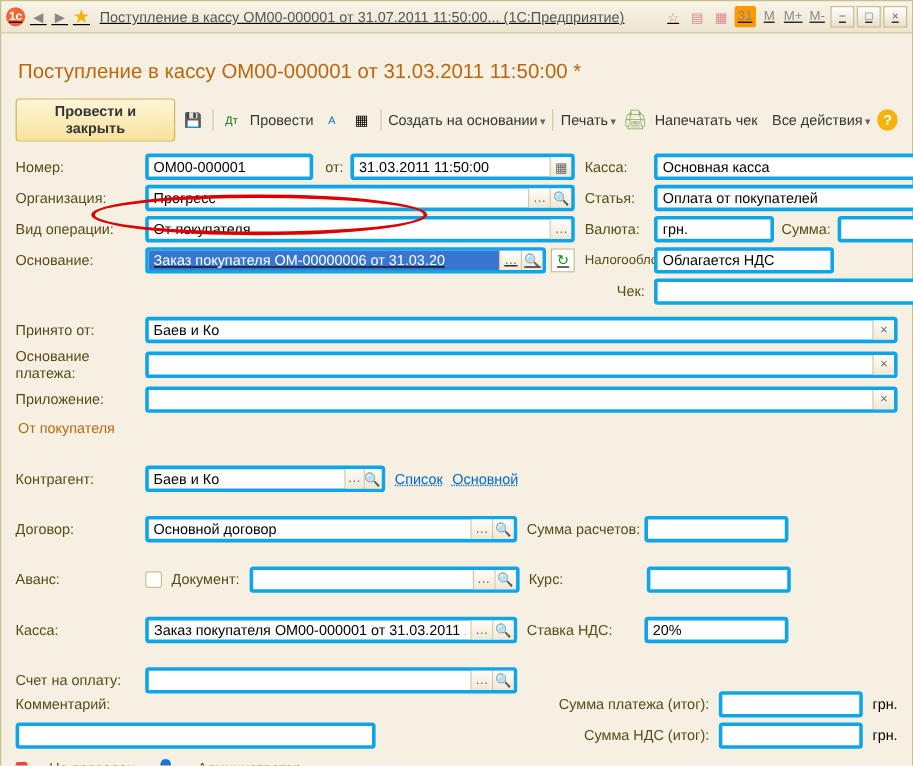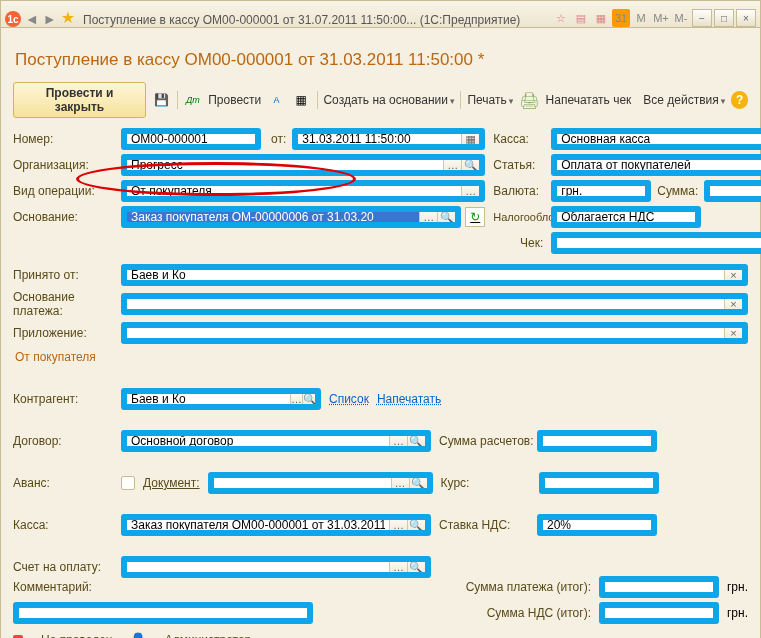--- a/index.html
+++ b/index.html
@@ -1,19 +1,19 @@
 <!DOCTYPE html>
 <html><head>
 <meta charset="utf-8">
 <style>
 * { box-sizing: border-box; margin: 0; padding: 0; font-family: Arial, sans-serif; }
 body { background: #f5f0e1; width: 761px; height: 638px; overflow: hidden; position: relative; }
 
 
-.titlebar { height: 28px; background: linear-gradient(#f8f4e8,#ede5cf); border:1px solid #c9bb92; display:flex; align-items:flex-end; padding:0 4px; gap:4px;}
+.titlebar { height: 28px; background: linear-gradient(#f8f4e8,#ede5cf); border:1px solid #c9bb92; display:flex; align-items:center; padding:0 4px; gap:4px;text-decoration:underline;}
 .tb-icon { width:16px; height:16px; border-radius:8px; display:inline-flex; align-items:center; justify-content:center; font-size:10px;}
 .tb-1c { background:#e63; color:#fff; font-weight:bold;}
 .tb-back, .tb-fwd { color:#888; font-size:14px; cursor:default;}
 .tb-star { color:#f2b30c; font-size:16px;}
 .tb-title { flex:1; color:#555; font-size:12px; padding-left:4px; white-space:nowrap; overflow:hidden; text-overflow:ellipsis;}
 .tb-right { display:flex; gap:2px; align-items:center;}
 .tb-right span { width:18px; height:18px; display:inline-flex; align-items:center; justify-content:center; font-size:11px; border:1px solid transparent; color:#888;}
 .tb-right .ico { color:#d88; }
 .tb-cal { background:#f90; color:#fff; border-radius:2px; font-size:9px;}
 .tb-mem { color:#ccc; font-size:10px;}
@@ -32,21 +32,21 @@
 .dd::after { content:"▾"; font-size:9px; color:#666; margin-left:2px;}
 .toolbar .sep { width:1px; height:18px; background:#d4c9a3;}
 .help { width:18px; height:18px; border-radius:9px; background:#f5b30c; color:#fff; font-weight:bold; font-size:12px; display:inline-flex; align-items:center; justify-content:center; cursor:pointer;}
 .spacer { flex:1;}
 
 
 .form { display:grid; grid-template-columns: 100px 1fr 50px 1fr; gap:4px 8px; align-items:center; font-size:12px; padding-top:2px;}
 .row2 { display:grid; grid-template-columns: 100px 1fr; gap:4px 8px; font-size:12px; align-items:center;}
 label { color:#5a4a1a; font-size:12px; white-space:nowrap;}
 
-.field { display:flex; align-items:center; background:#fff; border:6px solid #0ea5e9; border-radius:3px; height:22px; overflow:hidden; position:relative;}
+.field { display:flex; align-items:center; background:#fff; border:3px solid #0ea5e9; border-radius:3px; height:22px; overflow:hidden; position:relative;}
 .field input { flex:1; border:none; outline:none; padding:0 4px; font-size:12px; background:transparent; height:20px;}
 .field .sel { background:#3a76d0; color:#fff; padding:0 4px;}
 .field .fbtn { width:18px; height:20px; border:none; border-left:1px solid #d4c9a3; background:linear-gradient(#fff,#eee6cf); font-size:11px; cursor:pointer; color:#666;}
 .field .fbtn.act { color:#b07000;}
 .num input { text-align:right;}
 .chkbox { width:14px; height:14px; border:1px solid #c9bb92; background:#fff; border-radius:2px;}
 
 .section-title { color:#bb6611; font-size:12px; padding:6px 2px 4px; }
 
 
@@ -93,21 +93,21 @@
   </div>
 </div>
 
 <div class="window">
   <h1>Поступление в кассу ОМ00-000001 от 31.03.2011 11:50:00 *</h1>
 
   <div class="toolbar">
     <button class="btn-main">Провести и закрыть</button>
     <button class="tb-btn">💾</button>
     <div class="sep"></div>
-    <button class="tb-btn" style="color:#070;font-size:9px;font-style:italic;">Дт<br></button>
+    <button class="tb-btn" style="color:#070;font-size:9px;">Дт<br></button>
     <span class="tb-link">Провести</span>
     <button class="tb-btn" style="color:#06c;font-size:9px;">A</button>
     <button class="tb-btn">▦</button>
     <div class="sep"></div>
     <span class="tb-link dd">Создать на основании</span>
     <div class="sep"></div>
     <span class="tb-link dd">Печать</span>
     <span style="color:#8a6;">🖨</span>
     <span class="tb-link">Напечатать чек</span>
     <span class="spacer"></span>
@@ -204,40 +204,40 @@
 
   <div class="subform">
     <div class="srow">
       <label>Контрагент:</label>
       <div class="field" style="width:200px;">
           <input value="Баев и Ко" style="">
           <button class="fbtn">…</button>
           <button class="fbtn act">🔍</button>
         </div>
       <a class="tb-link" style="color:#06c;text-decoration:underline dotted;">Список</a>
-      <a class="tb-link" style="color:#06c;text-decoration:underline dotted;">Напечатать</a>
+      <a class="tb-link" style="color:#06c;text-decoration:underline dotted;">Основной</a>
     </div>
     <div class="srow">
       <label>Договор:</label>
       <div class="field" style="width:310px;">
           <input value="Основной договор" style="">
           <button class="fbtn">…</button>
           <button class="fbtn act">🔍</button>
         </div>
       <div class="rcol">
           <label>Сумма расчетов:</label>
           <div class="field num">
             <input value="437,00" style="">
           </div>
         </div>
     </div>
     <div class="srow">
       <label>Аванс:</label>
       <span class="chkbox"></span>
-      <label style="width:auto;text-decoration:underline;">Документ:</label>
+      <label style="width:auto;">Документ:</label>
       <div class="field" style="width:225px;">
           <input value="" style="">
           <button class="fbtn">…</button>
           <button class="fbtn act">🔍</button>
         </div>
       <div class="rcol">
           <label>Курс:</label>
           <div class="field num">
             <input value="1,0000" style="">
           </div>

